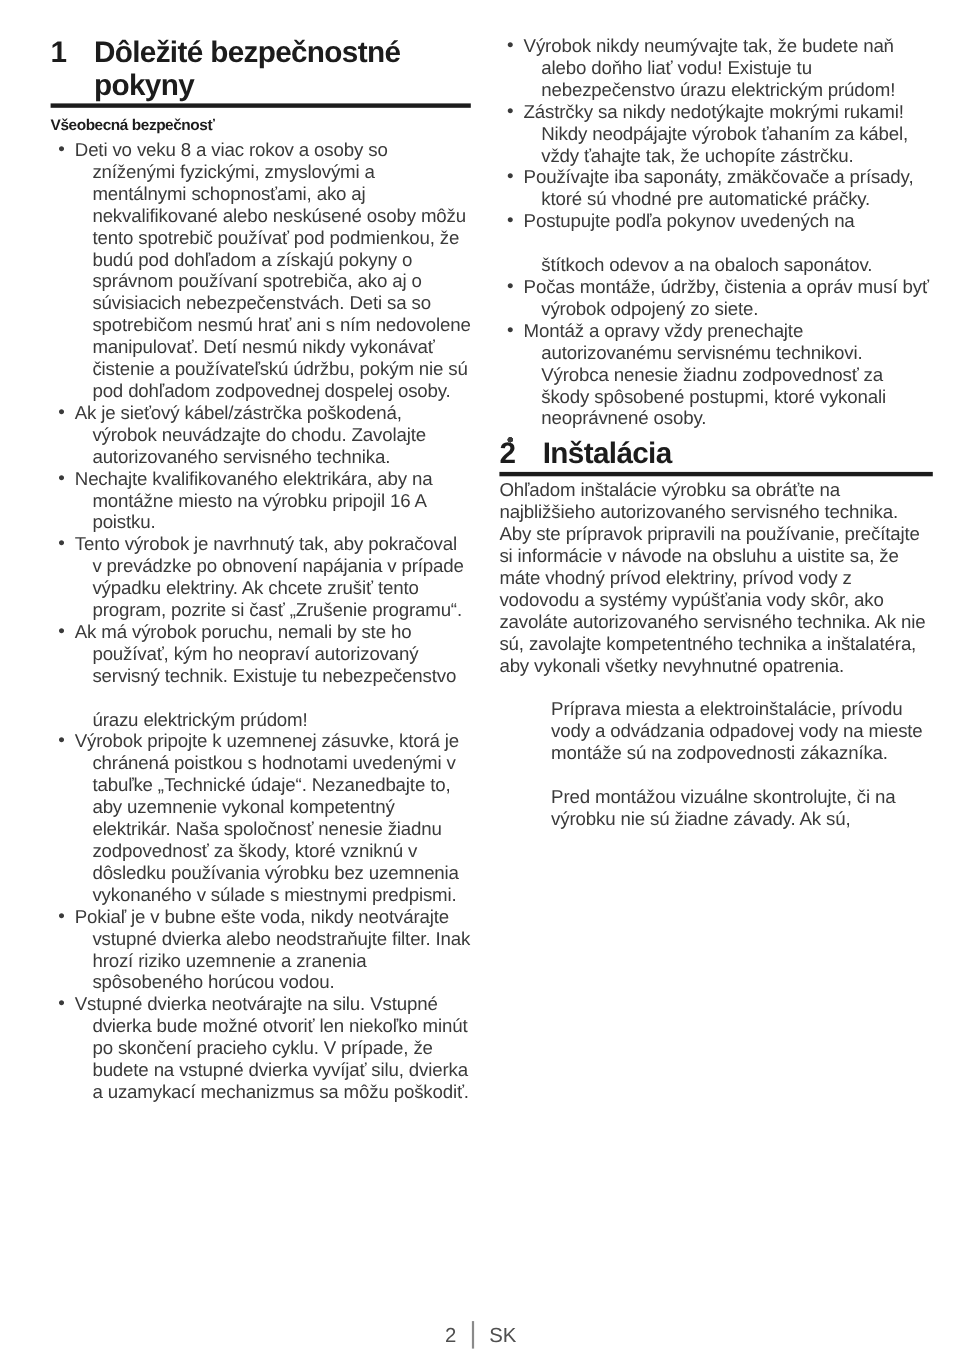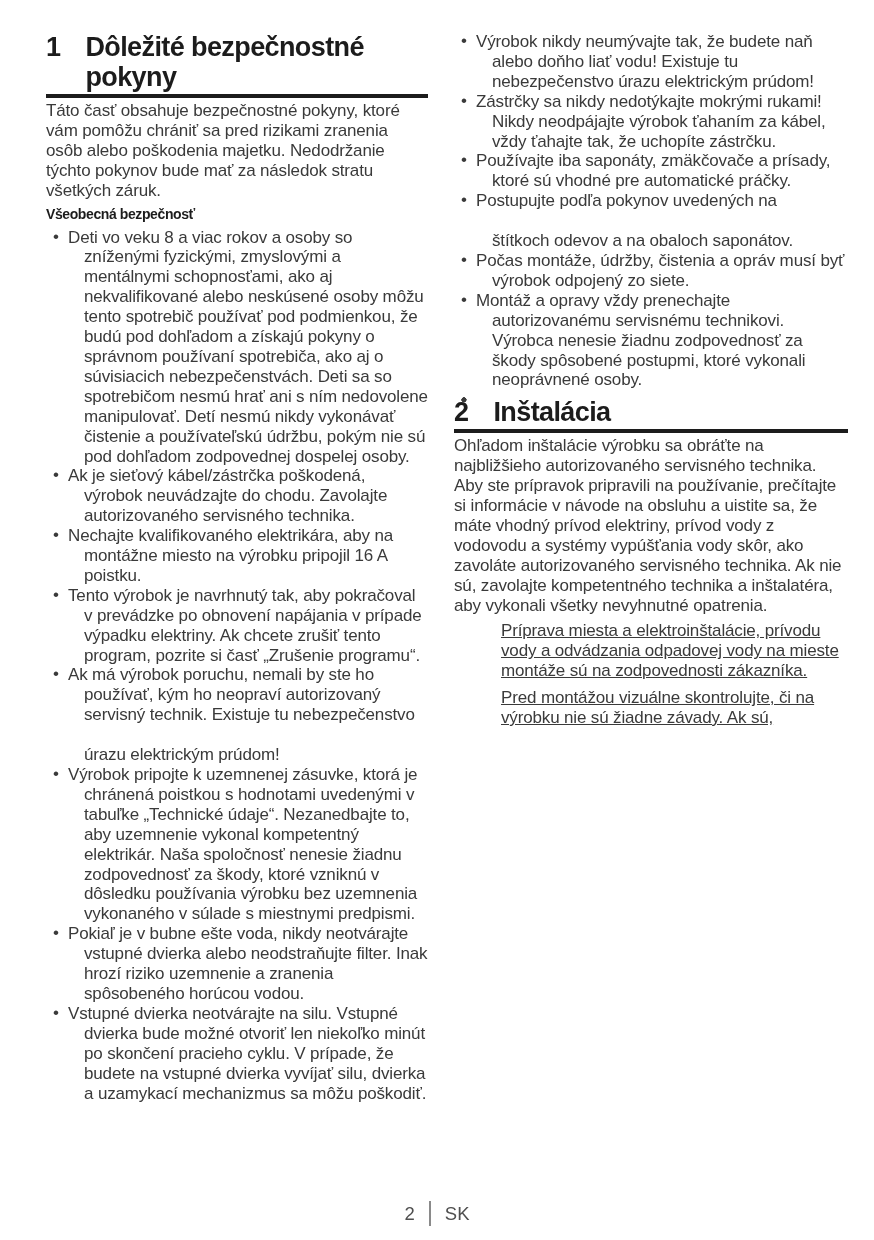--- a/index.html
+++ b/index.html
@@ -62,23 +62,22 @@
     left:7px; top:-1px;
     text-indent:0;
     color:#3a3a3a;
   }
 
   .section2 { margin-top:7px; }
 
   .note {
     position:relative;
     padding-left:47px;
-    margin:6px 0 7px;
+    margin:20px 0 7px;
     white-space:pre-line;
-    text-decoration:underline;
   }
 
   .footer {
     position:absolute;
     left:0; right:0; bottom:14px;
     display:flex;
     align-items:center;
     justify-content:center;
     gap:14px;
     font-size:18.5px;
@@ -93,21 +92,20 @@
 <body>
 
 <div class="page">
   <div class="columns">
 
     <div class="col col-left">
       <h1 class="section-heading">
         <span class="h-num">1</span>
         <span>Dôležité bezpečnostné pokyny</span>
       </h1>
-      <p class="intro">Táto časť obsahuje bezpečnostné pokyny, ktoré vám pomôžu chrániť sa pred rizikami zranenia osôb alebo poškodenia majetku. Nedodržanie týchto pokynov bude mať za následok stratu všetkých záruk.</p>
 
       <h2 class="sub-heading">Všeobecná bezpečnosť</h2>
       <div class="bullet">Deti vo veku 8 a viac rokov a osoby so zníženými fyzickými, zmyslovými a mentálnymi schopnosťami, ako aj nekvalifikované alebo neskúsené osoby môžu tento spotrebič používať pod podmienkou, že budú pod dohľadom a získajú pokyny o správnom používaní spotrebiča, ako aj o súvisiacich nebezpečenstvách. Deti sa so spotrebičom nesmú hrať ani s ním nedovolene manipulovať. Detí nesmú nikdy vykonávať čistenie a používateľskú údržbu, pokým nie sú pod dohľadom zodpovednej dospelej osoby.</div>
       <div class="bullet">Ak je sieťový kábel/zástrčka poškodená, výrobok neuvádzajte do chodu. Zavolajte autorizovaného servisného technika.</div>
       <div class="bullet">Nechajte kvalifikovaného elektrikára, aby na montážne miesto na výrobku pripojil 16 A poistku.</div>
       <div class="bullet">Tento výrobok je navrhnutý tak, aby pokračoval v prevádzke po obnovení napájania v prípade výpadku elektriny. Ak chcete zrušiť tento program, pozrite si časť „Zrušenie programu“.</div>
       <div class="bullet">Ak má výrobok poruchu, nemali by ste ho používať, kým ho neopraví autorizovaný servisný technik. Existuje tu nebezpečenstvo
 
 úrazu elektrickým prúdom!</div>
       <div class="bullet">Výrobok pripojte k uzemnenej zásuvke, ktorá je chránená poistkou s hodnotami uvedenými v tabuľke „Technické údaje“. Nezanedbajte to, aby uzemnenie vykonal kompetentný elektrikár. Naša spoločnosť nenesie žiadnu zodpovednosť za škody, ktoré vzniknú v dôsledku používania výrobku bez uzemnenia vykonaného v súlade s miestnymi predpismi.</div>

